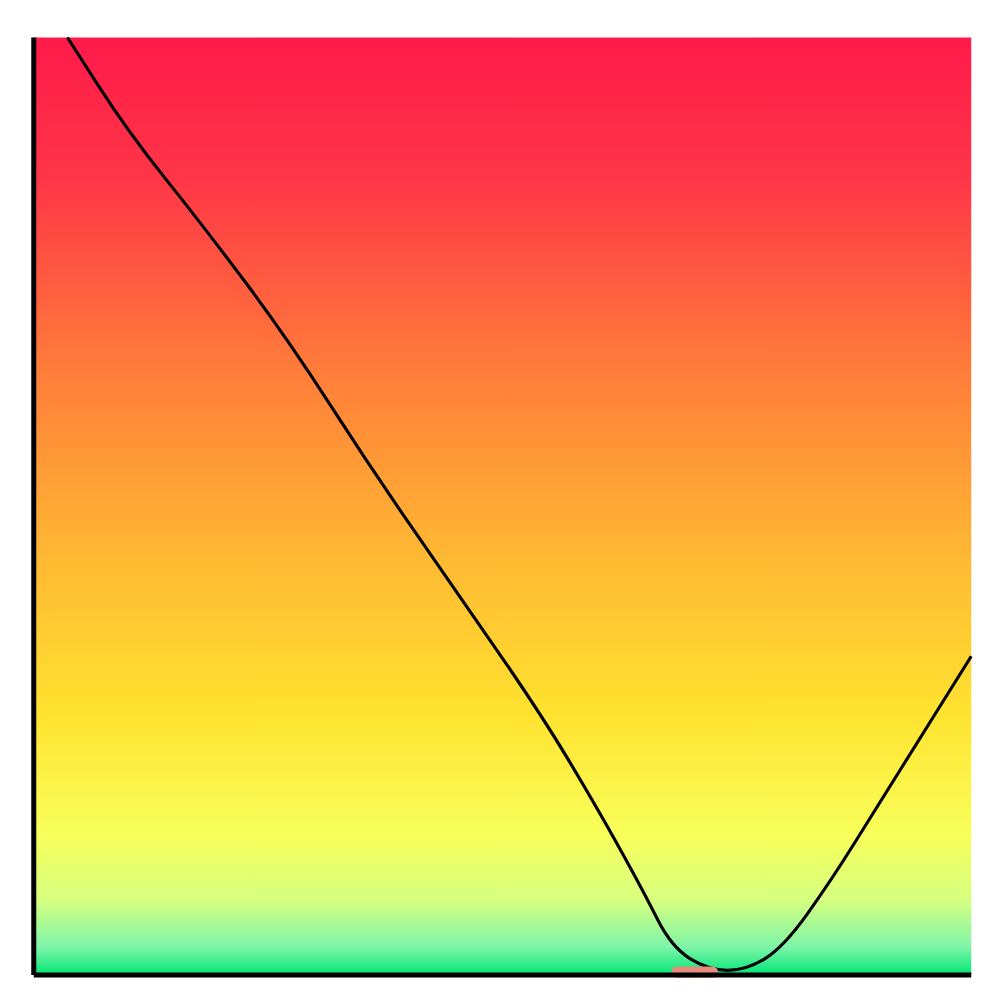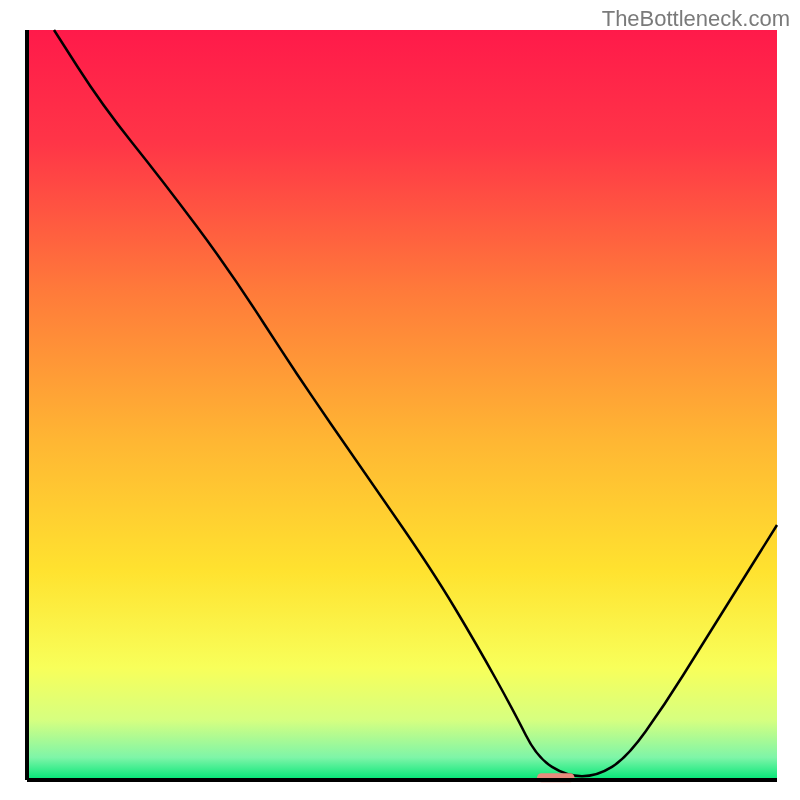--- a/index.html
+++ b/index.html
@@ -25,21 +25,20 @@
     z-index: 10;
   }
   svg {
     display: block;
   }
 </style>
 </head>
 <body>
 
 <div class="chart-container">
-  <div class="watermark">TheBottleneck.com</div>
   <svg id="chart-svg" width="800" height="800">
     <defs>
       <linearGradient id="bg-grad" x1="0" y1="0" x2="0" y2="1">
           <stop offset="0%" stop-color="#ff1a4a"></stop>
           <stop offset="15%" stop-color="#ff3547"></stop>
           <stop offset="35%" stop-color="#ff7b3a"></stop>
           <stop offset="55.00000000000001%" stop-color="#ffb733"></stop>
           <stop offset="72%" stop-color="#ffe22f"></stop>
           <stop offset="85%" stop-color="#f8ff5a"></stop>
           <stop offset="92%" stop-color="#d6ff80"></stop>

